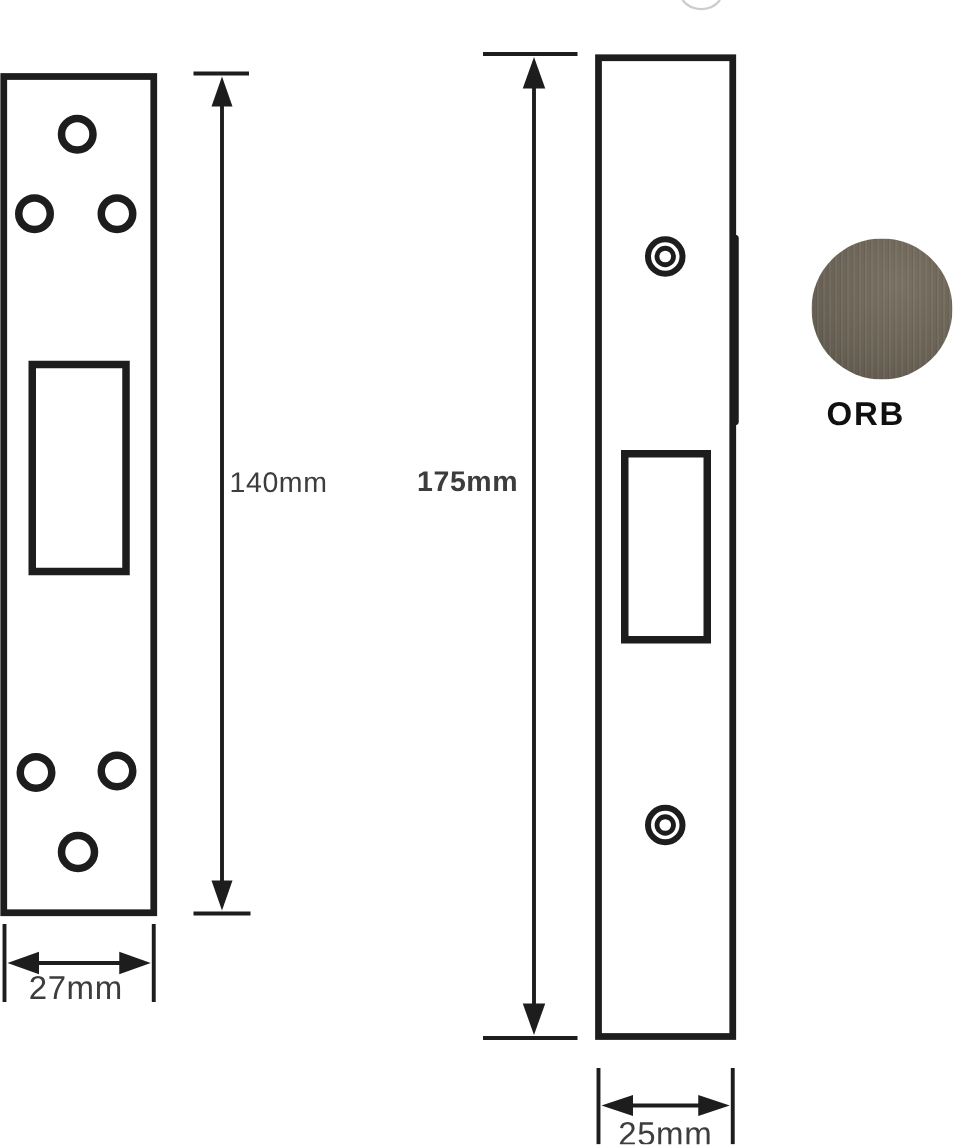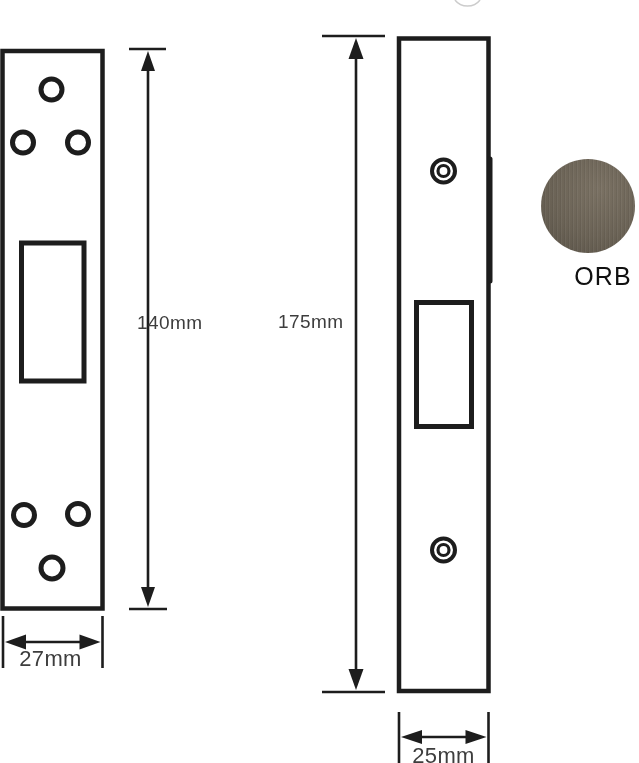--- a/index.html
+++ b/index.html
@@ -51,23 +51,23 @@
         rgba(0,0,0,0) 1px 3px,
         rgba(0,0,0,0.06) 3px 4px),
       radial-gradient(circle at 62% 32%,
         var(--swatch-light) 0%,
         var(--swatch) 55%,
         var(--swatch-dark) 100%);
   }
   .finish-label{
     position:absolute;
     left:551px;top:265px;width:81px;
-    text-align:right;
-    font-size:25px;line-height:22px;
-    font-weight:400;
+    text-align:left;
+    font-size:22px;line-height:22px;
+    font-weight:700;
     letter-spacing:1.2px;
     color:var(--label-text);
   }
 </style>
 </head>
 <body>
 
 <div class="canvas">
 
   <svg class="drawing" width="639" height="763" viewBox="0 0 639 763">
@@ -121,23 +121,23 @@
       <line class="dim" x1="399" y1="712" x2="399" y2="763"></line>
       <line class="dim" x1="488.5" y1="712" x2="488.5" y2="763"></line>
       <line class="dim" x1="413" y1="737" x2="475" y2="737"></line>
       <polygon class="arrow" points="401,737 422,730 422,744"></polygon>
       <polygon class="arrow" points="486.5,737 465.5,730 465.5,744"></polygon>
     </g>
 
     <path class="faint" d="M455 0 C461 8 474 8 480 0"></path>
   </svg>
 
-  <div class="dim-label" style="left:137px;top:313px;">140mm</div>
+  <div class="dim-label" style="left:153px;top:313px;">140mm</div>
 
-  <div class="dim-label right" style="left:278px;top:312px;width:64px;">175mm</div>
+  <div class="dim-label right" style="left:278px;top:312px;width:64px;font-weight:bold;">175mm</div>
 
   <div class="dim-label small center" style="left:10px;top:650px;width:81px;">27mm</div>
 
   <div class="dim-label small center" style="left:403px;top:747px;width:81px;">25mm</div>
 
   <div class="swatch"></div>
 
   <div class="finish-label">ORB</div>
 
 </div>

